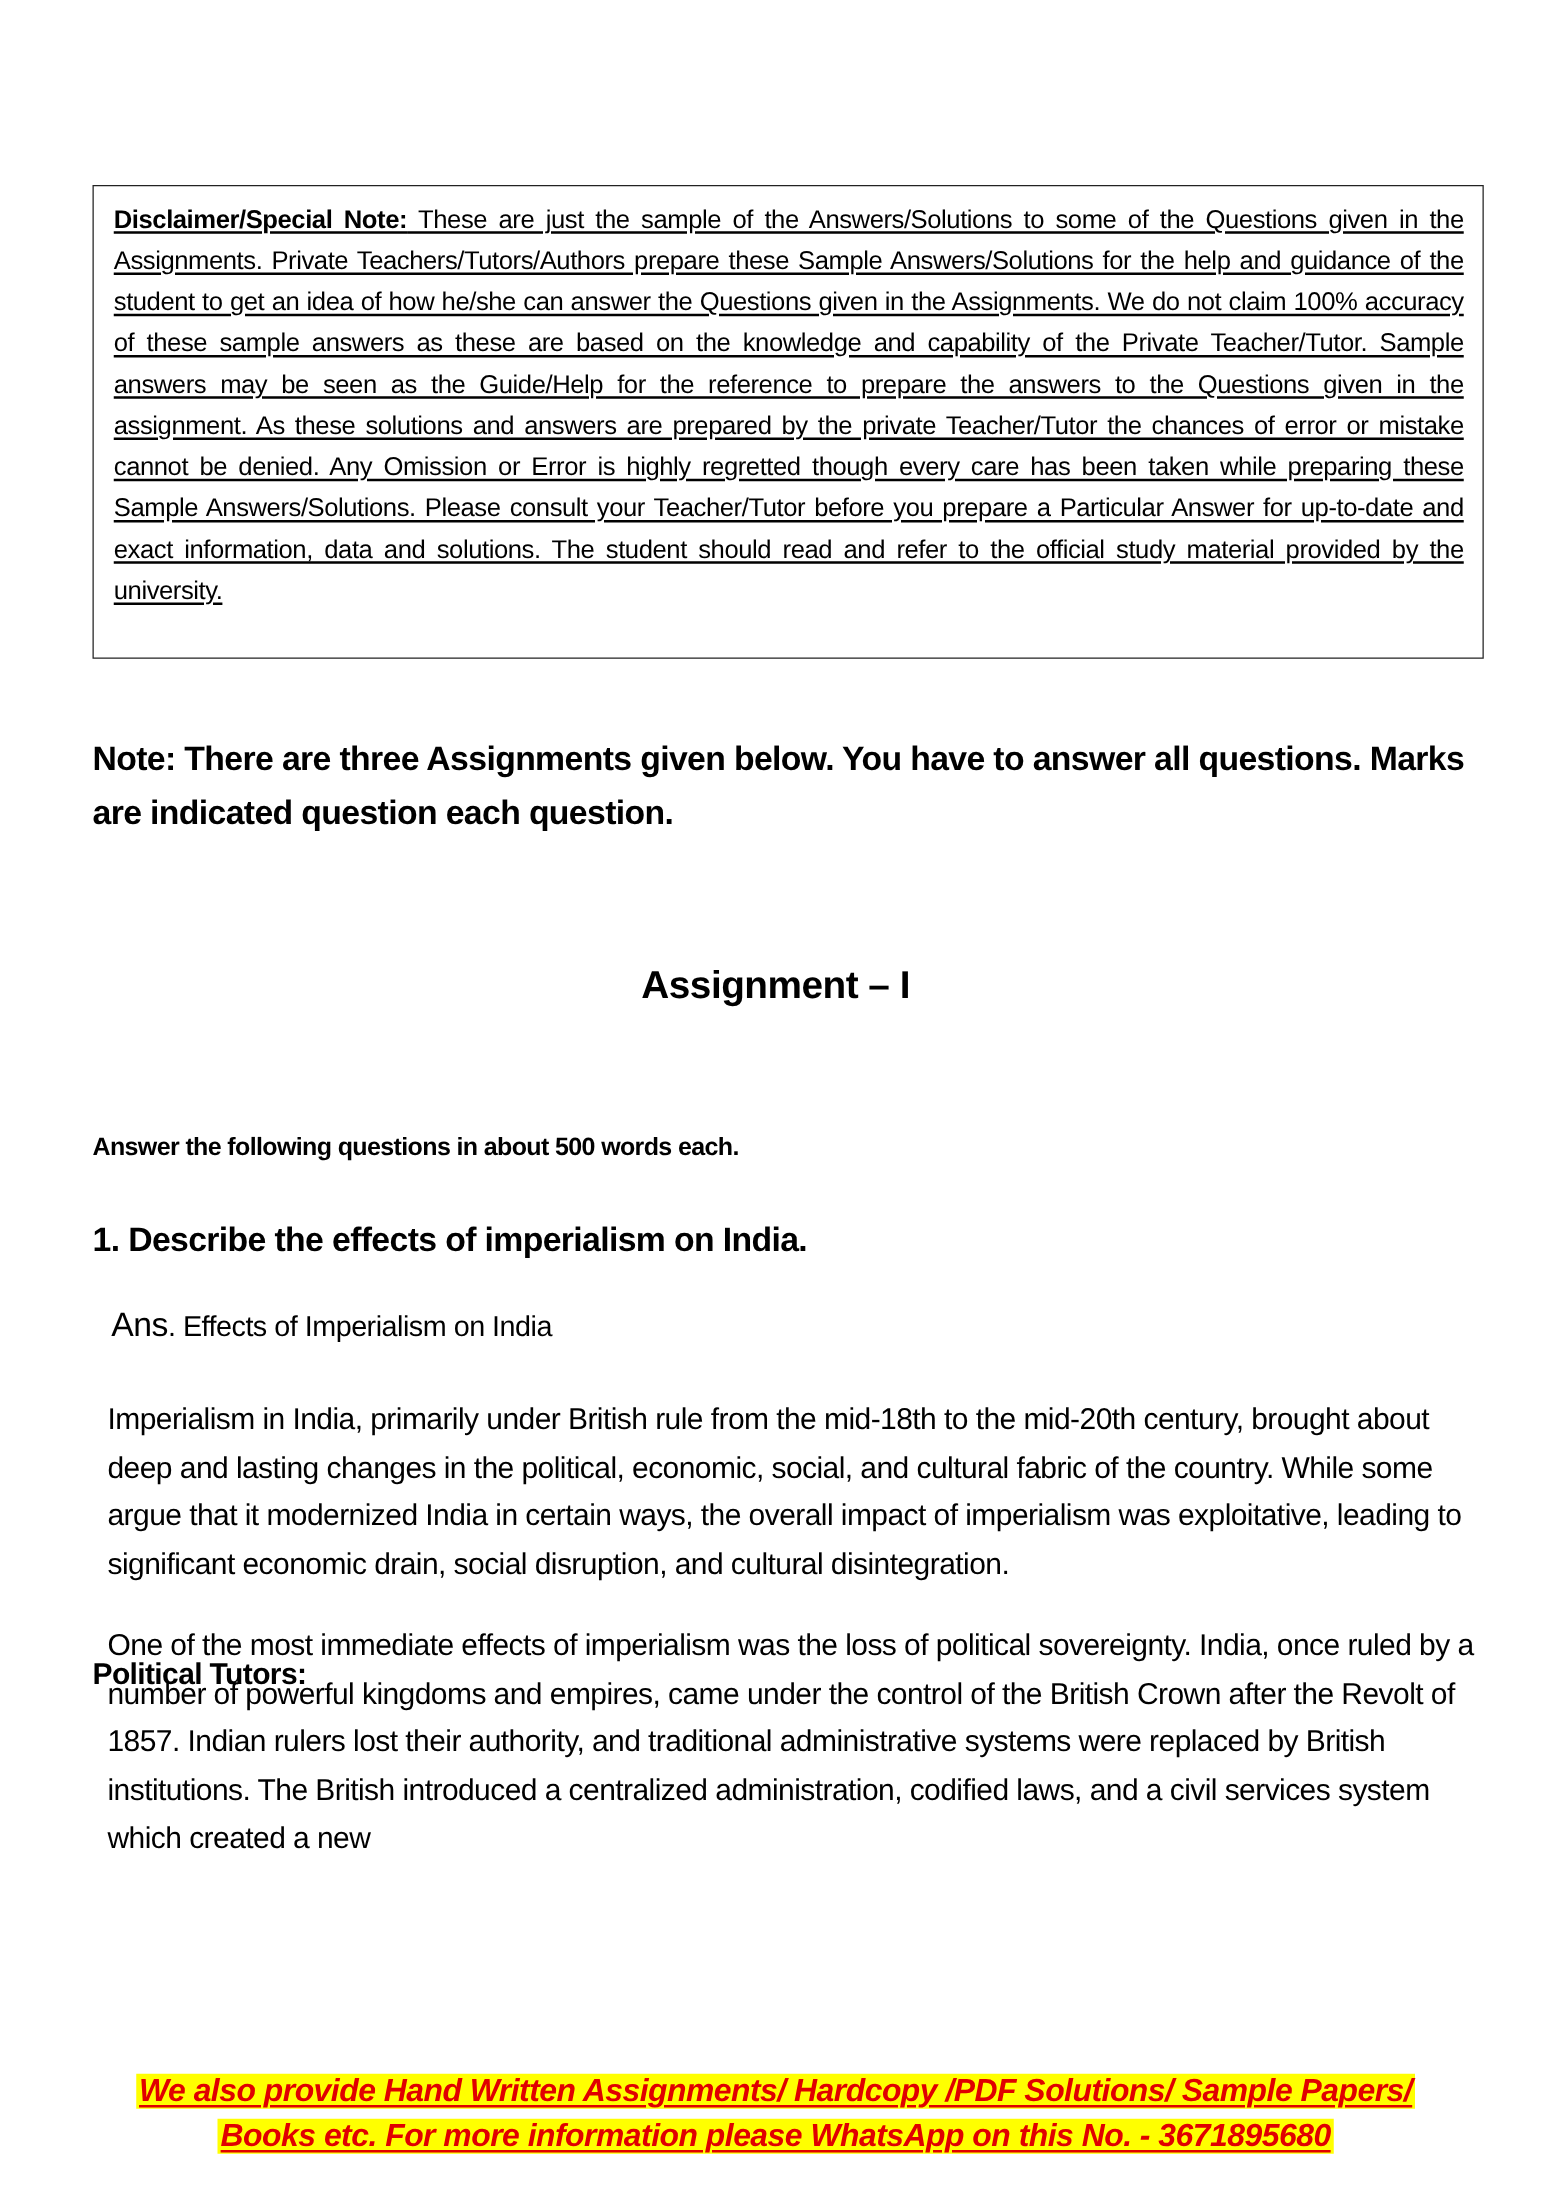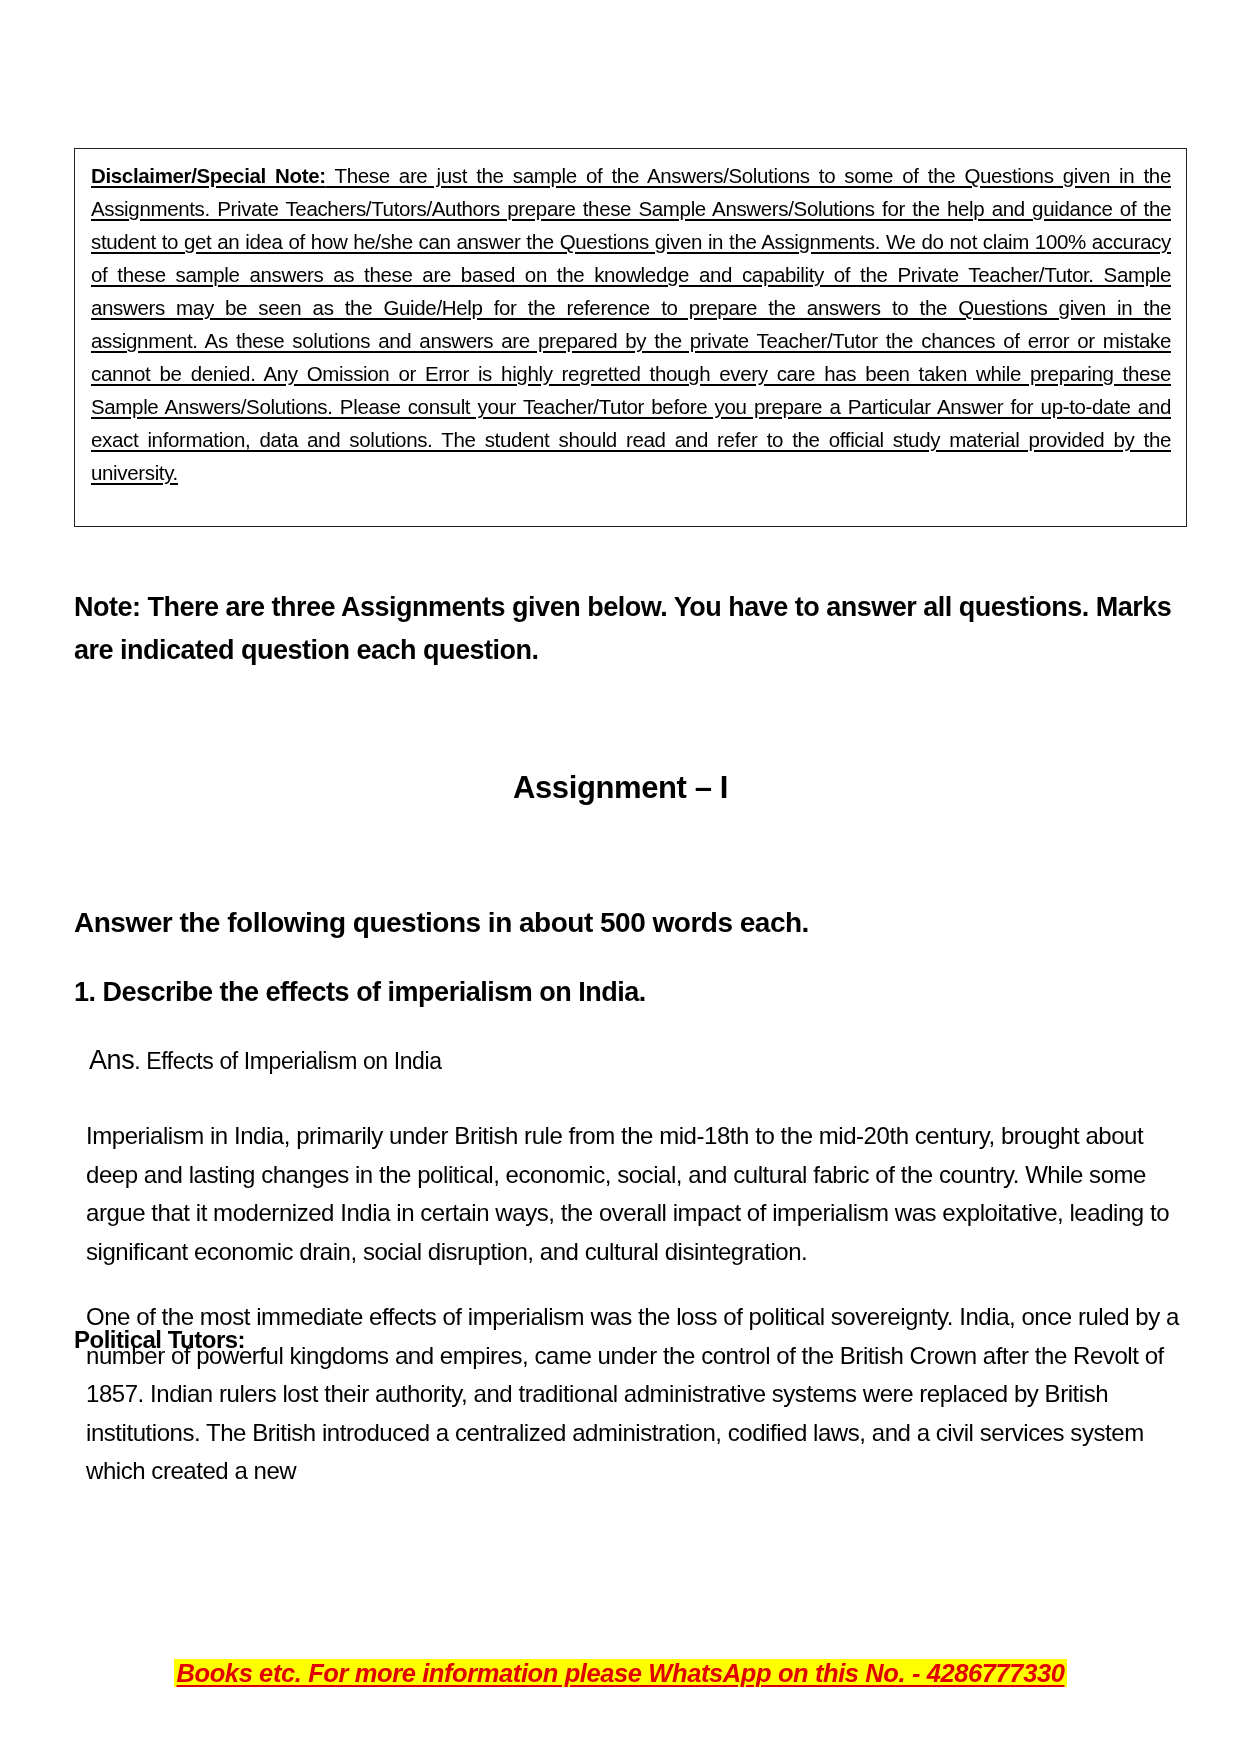--- a/index.html
+++ b/index.html
@@ -27,21 +27,21 @@
   .note {
     left: 74px; top: 586px; width: 1100px;
     font-size: 27px; font-weight: bold; line-height: 43px;
     letter-spacing: -0.5px;
   }
   .assign-title {
     left: 0; width: 1241px; top: 770px; text-align: center;
     font-size: 31px; font-weight: bold; letter-spacing: -0.4px;
   }
   .instr {
-    left: 74px; top: 907px; font-size: 28px; font-weight: bold; letter-spacing: -0.5px;
+    left: 74px; top: 907px; font-size: 20px; font-weight: bold; letter-spacing: -0.5px;
   }
   .question {
     left: 74px; top: 977px; font-size: 27px; font-weight: bold; letter-spacing: -0.5px;
   }
   .ans {
     left: 89px; top: 1045px; font-weight: normal; letter-spacing: -0.4px;
   }
   .ans .ans-label { font-size: 27px; }
   .ans .ans-title { font-size: 23px; }
 
@@ -85,14 +85,15 @@
   <span class="ans-label">Ans</span><span class="ans-title">. </span><span class="ans-title">Effects of Imperialism on India</span>
 </div>
 
 <p class="abs para p1">Imperialism in India, primarily under British rule from the mid-18th to the mid-20th century, brought about deep and lasting changes in the political, economic, social, and cultural fabric of the country. While some argue that it modernized India in certain ways, the overall impact of imperialism was exploitative, leading to significant economic drain, social disruption, and cultural disintegration.</p>
 
 <div class="abs sub-heading">Political Tutors:</div>
 
 <p class="abs para p2">One of the most immediate effects of imperialism was the loss of political sovereignty. India, once ruled by a number of powerful kingdoms and empires, came under the control of the British Crown after the Revolt of 1857. Indian rulers lost their authority, and traditional administrative systems were replaced by British institutions. The British introduced a centralized administration, codified laws, and a civil services system which created a new</p>
 
 <div class="abs footer">
-  <div><span class="hl">Books etc. For more information please WhatsApp on this No. - 4286777330</span></div>
+  <div><span class="hl">We also provide Hand Written Assignments/ Hardcopy /PDF Solutions/ Sample Papers/</span></div>
+  <div><span class="hl">Books etc. For more information please WhatsApp on this No. - 3671895680</span></div>
 </div>
 
 </body></html>

